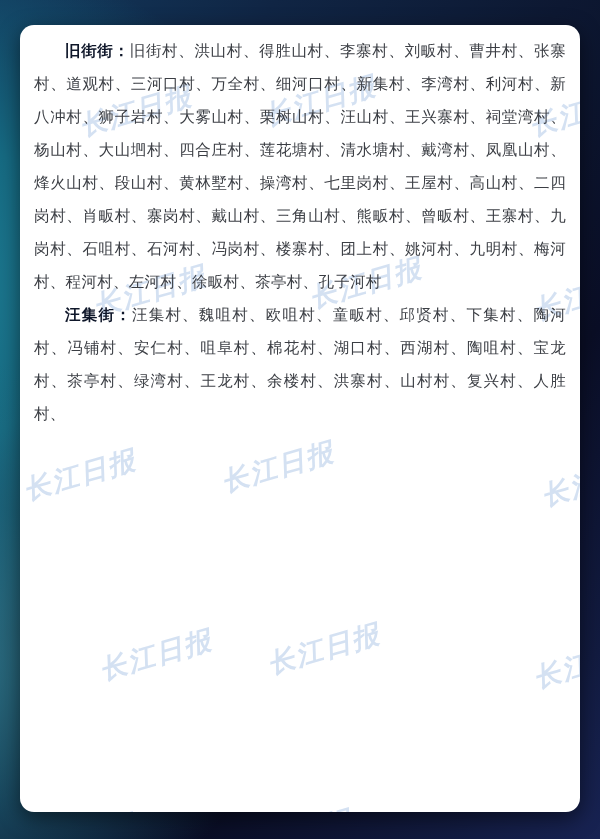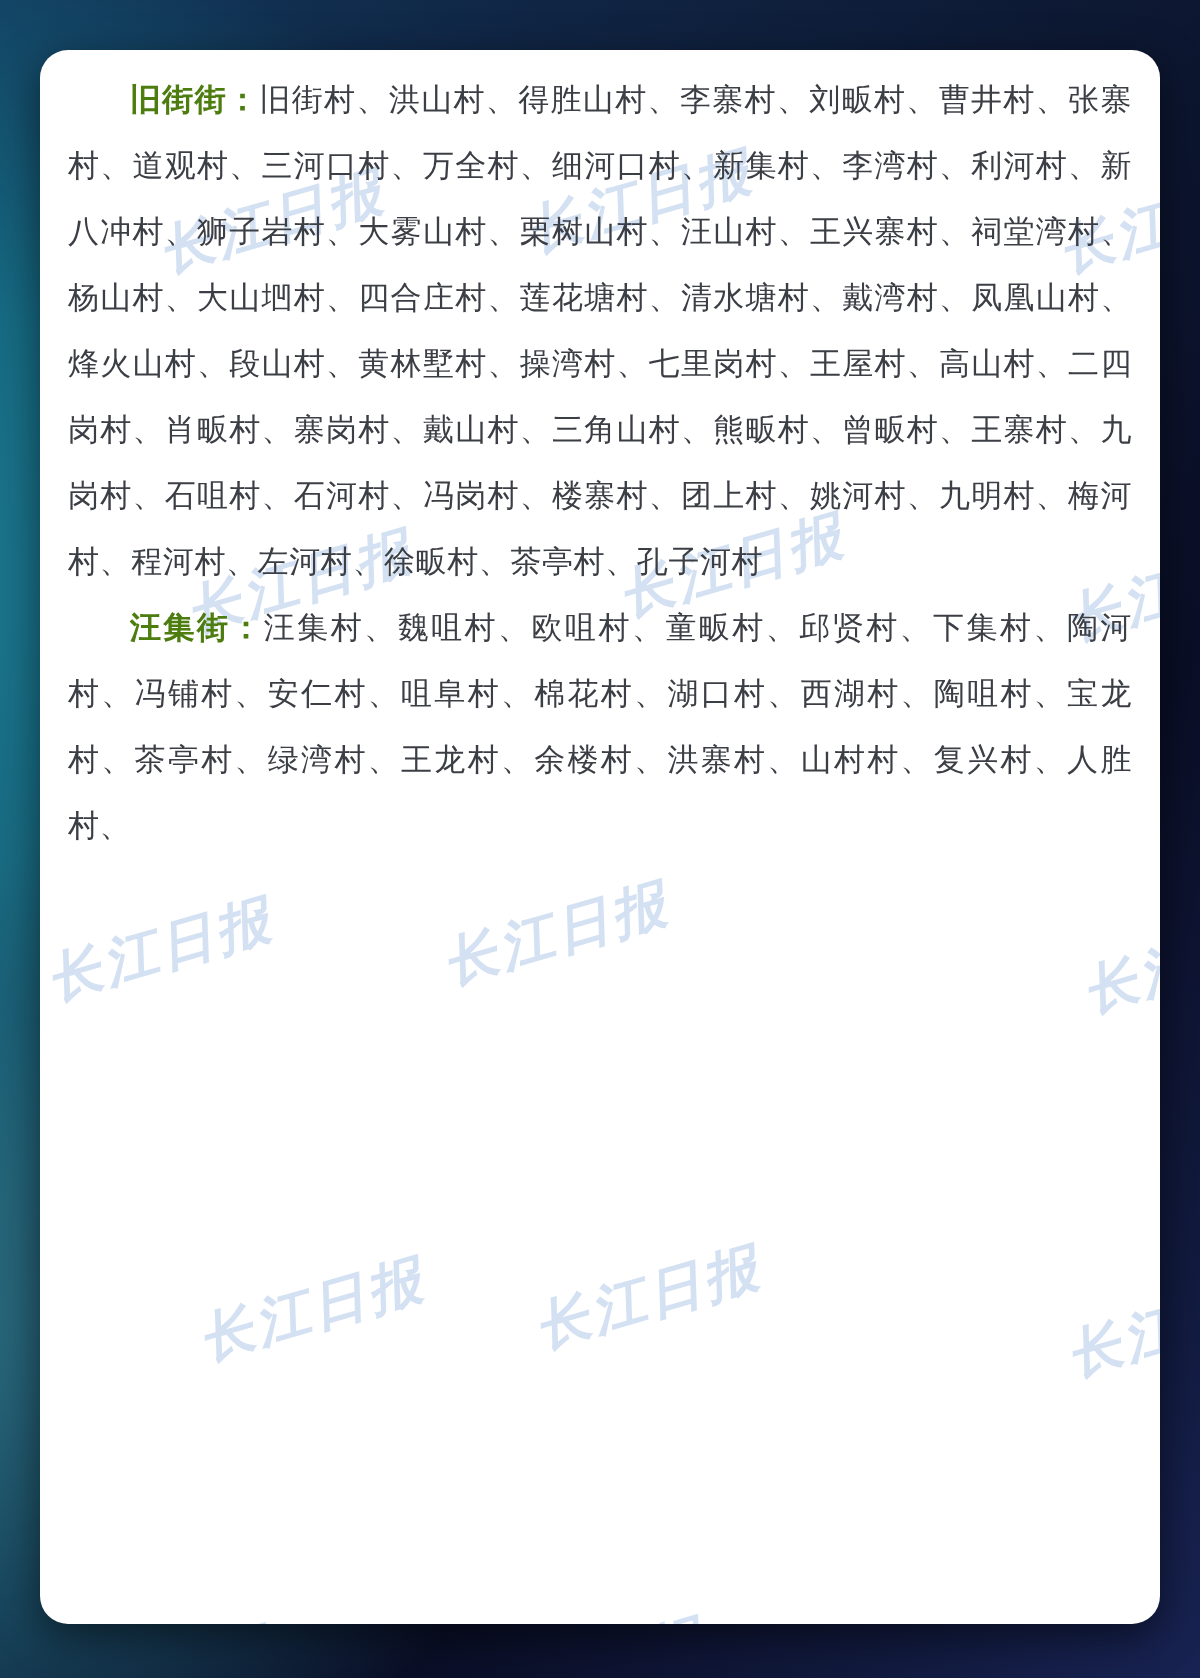--- a/index.html
+++ b/index.html
@@ -25,21 +25,21 @@
   .content p{
     margin:0;
     font-size:15.5px;
     line-height:33px;
     color:#3b3e44;
     text-align:justify;
     text-indent:2em;
     letter-spacing:.3px;
   }
   .content p.first{text-indent:0;}
-  .content b{font-weight:700;color:#4d7c0f;}
+  .content b{font-weight:700;color:#0f172a;}
   .wm-layer{position:absolute;inset:0;z-index:1;pointer-events:none;overflow:hidden;}
   .wm{
     position:absolute;
     font-size:27px;
     font-style:italic;
     font-weight:700;
     letter-spacing:2px;
     color:rgba(125,165,215,.33);
     transform:rotate(-16deg);
     white-space:nowrap;

